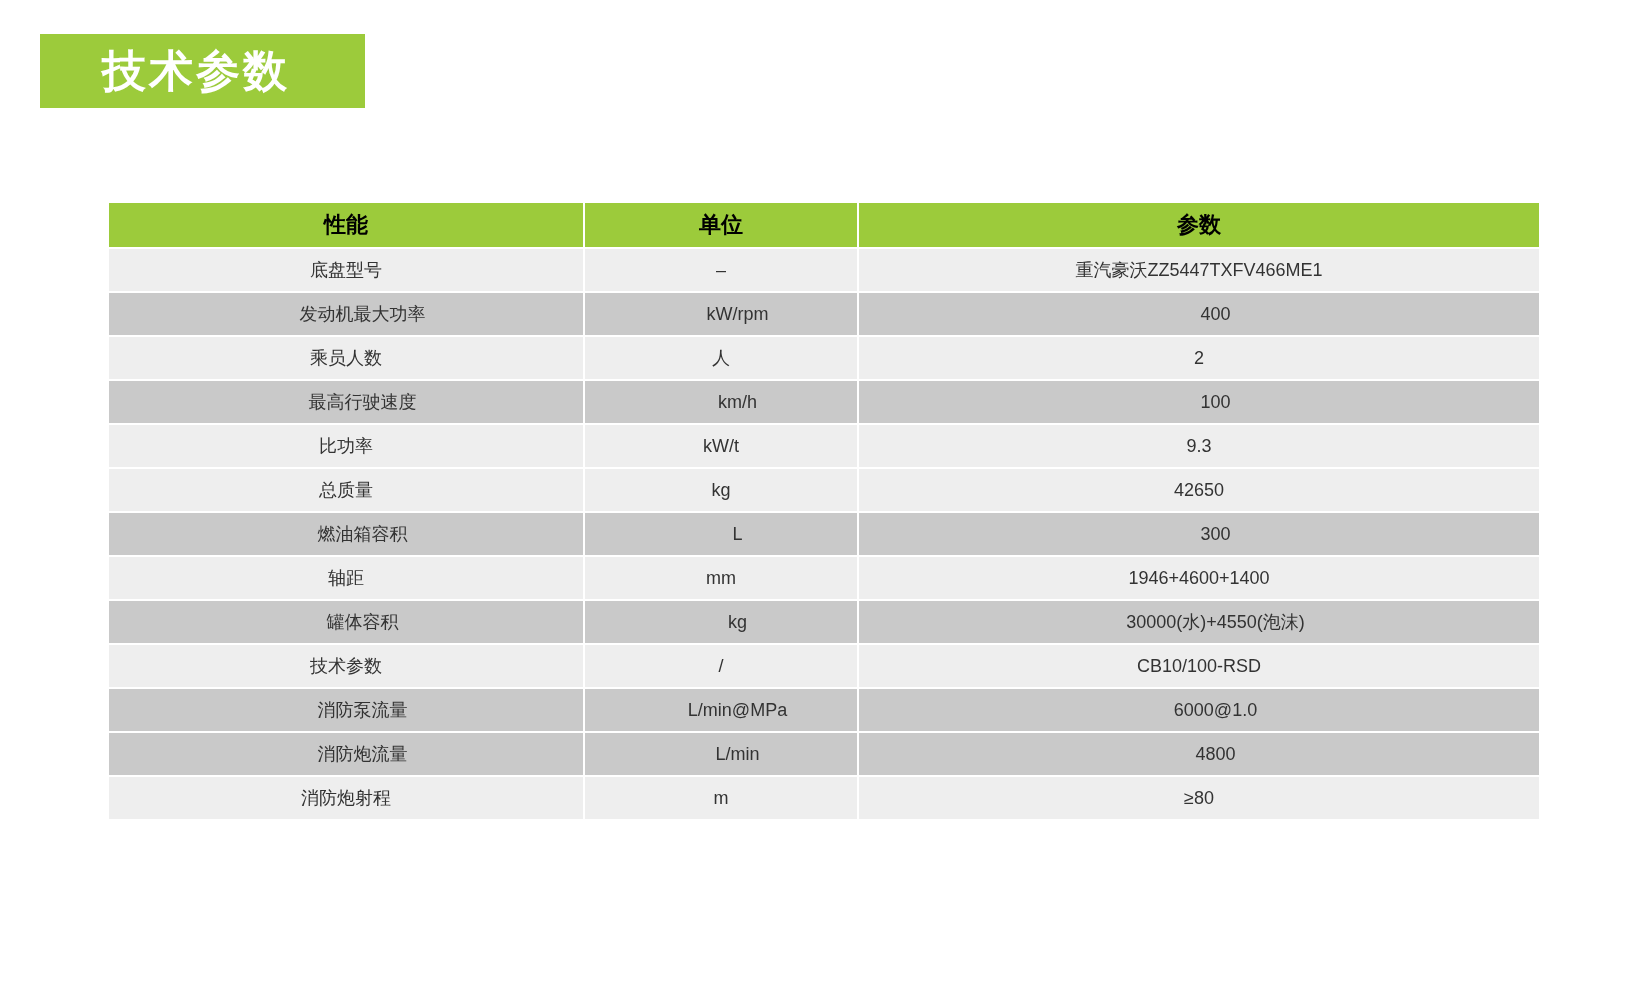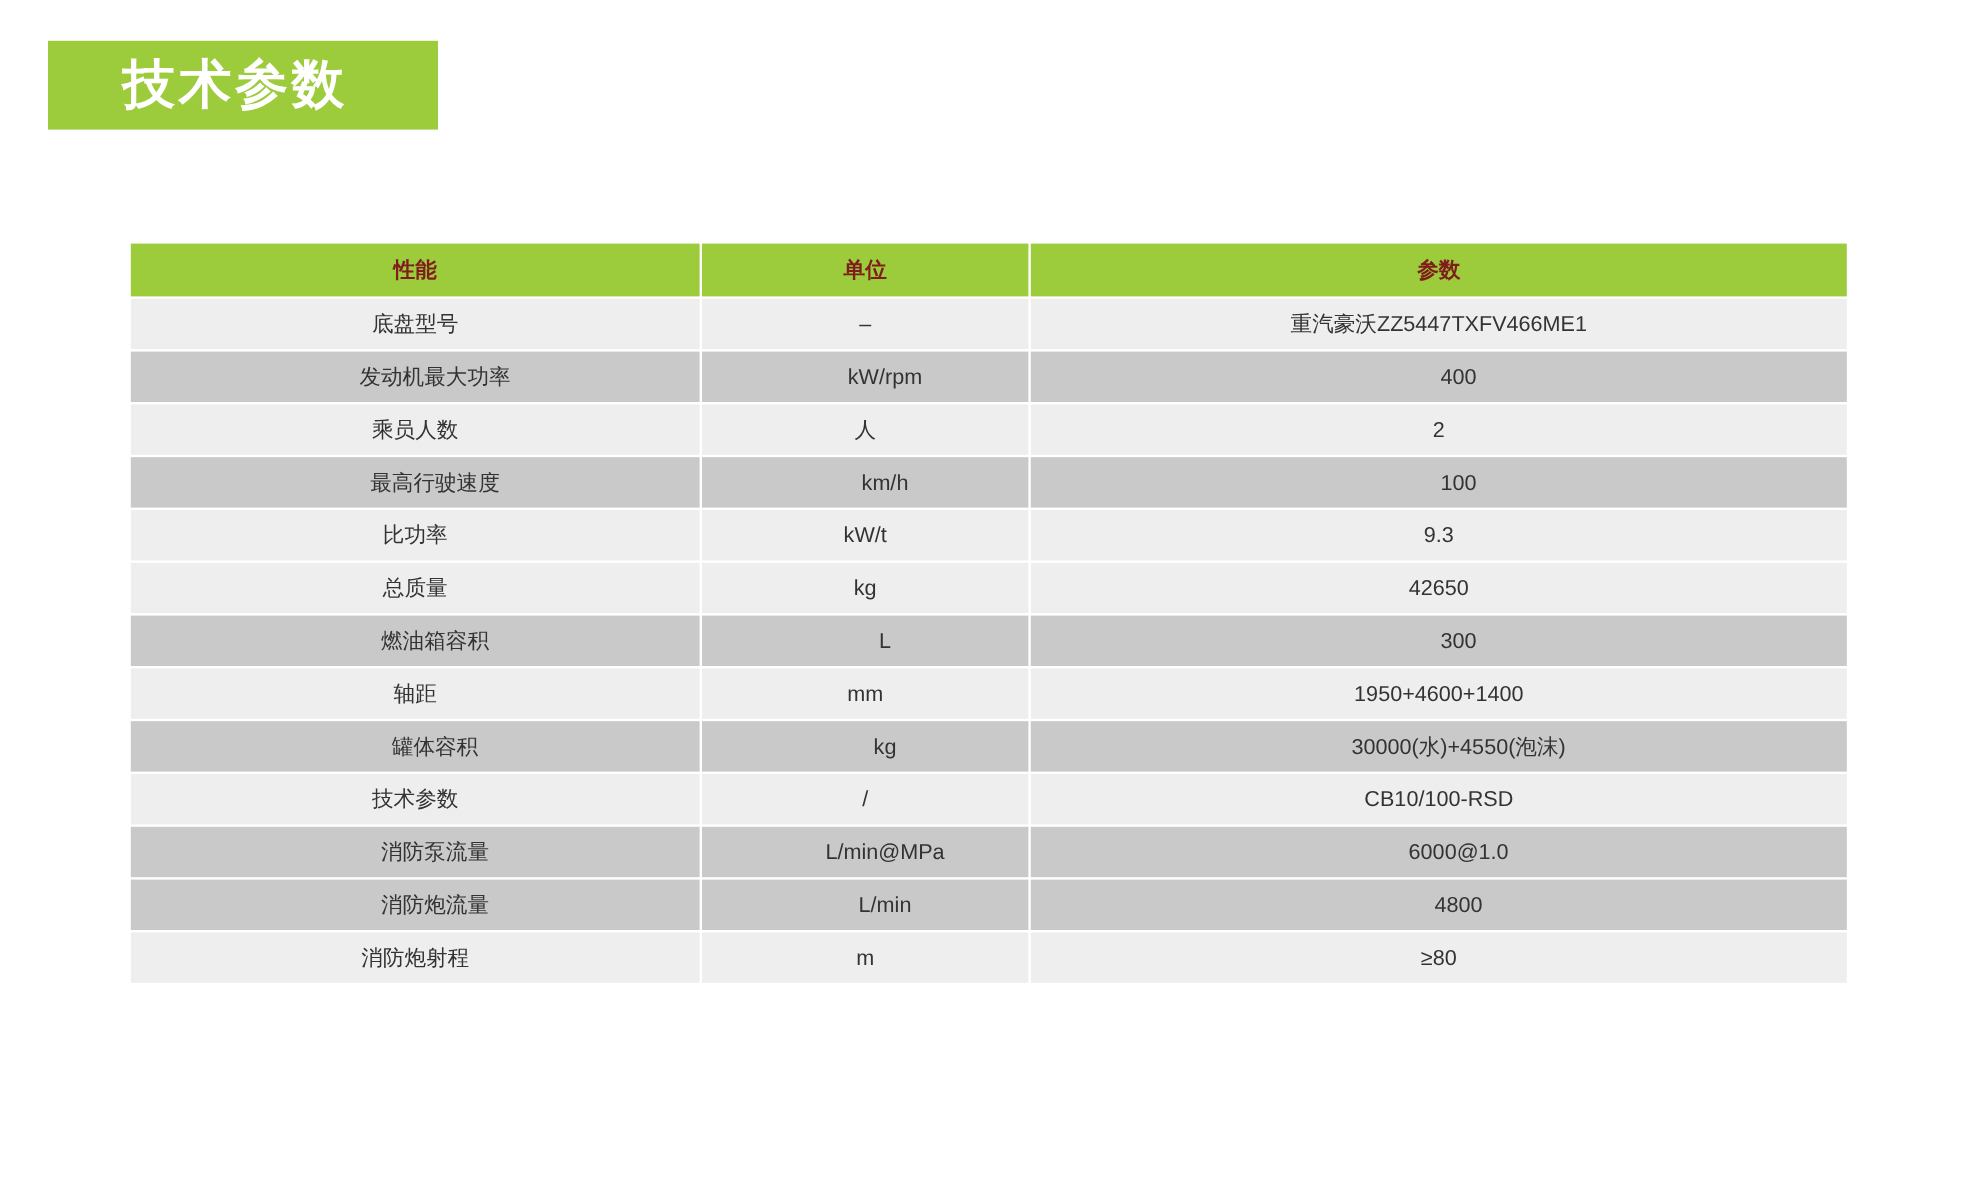--- a/index.html
+++ b/index.html
@@ -49,24 +49,24 @@
     text-align: center;
     vertical-align: middle;
     font-size: 18px;
     color: #333333;
     padding: 0;
     height: 42px;
     font-weight: normal;
   }
   .spec-table thead th {
     background: #9ccb3b;
-    color: #7f1d1d;
+    color: #000000;
     font-weight: bold;
     height: 44px;
-    font-size: 18px;
+    font-size: 22px;
   }
   .col-perf { width: 474px; }
   .col-unit { width: 272px; }
   .col-val  { width: 680px; }
 
   tbody tr.odd td { background: #eeeeee; }
   tbody tr.even td { background: #c9c9c9; padding-left: 33px; }
 </style>
 </head>
 <body>
@@ -122,21 +122,21 @@
           <td>42650</td>
         </tr>
         <tr class="even">
           <td>燃油箱容积</td>
           <td>L</td>
           <td>300</td>
         </tr>
         <tr class="odd">
           <td>轴距</td>
           <td>mm</td>
-          <td>1950+4600+1400</td>
+          <td>1946+4600+1400</td>
         </tr>
         <tr class="even">
           <td>罐体容积</td>
           <td>kg</td>
           <td>30000(水)+4550(泡沫)</td>
         </tr>
         <tr class="odd">
           <td>技术参数</td>
           <td>/</td>
           <td>CB10/100-RSD</td>

